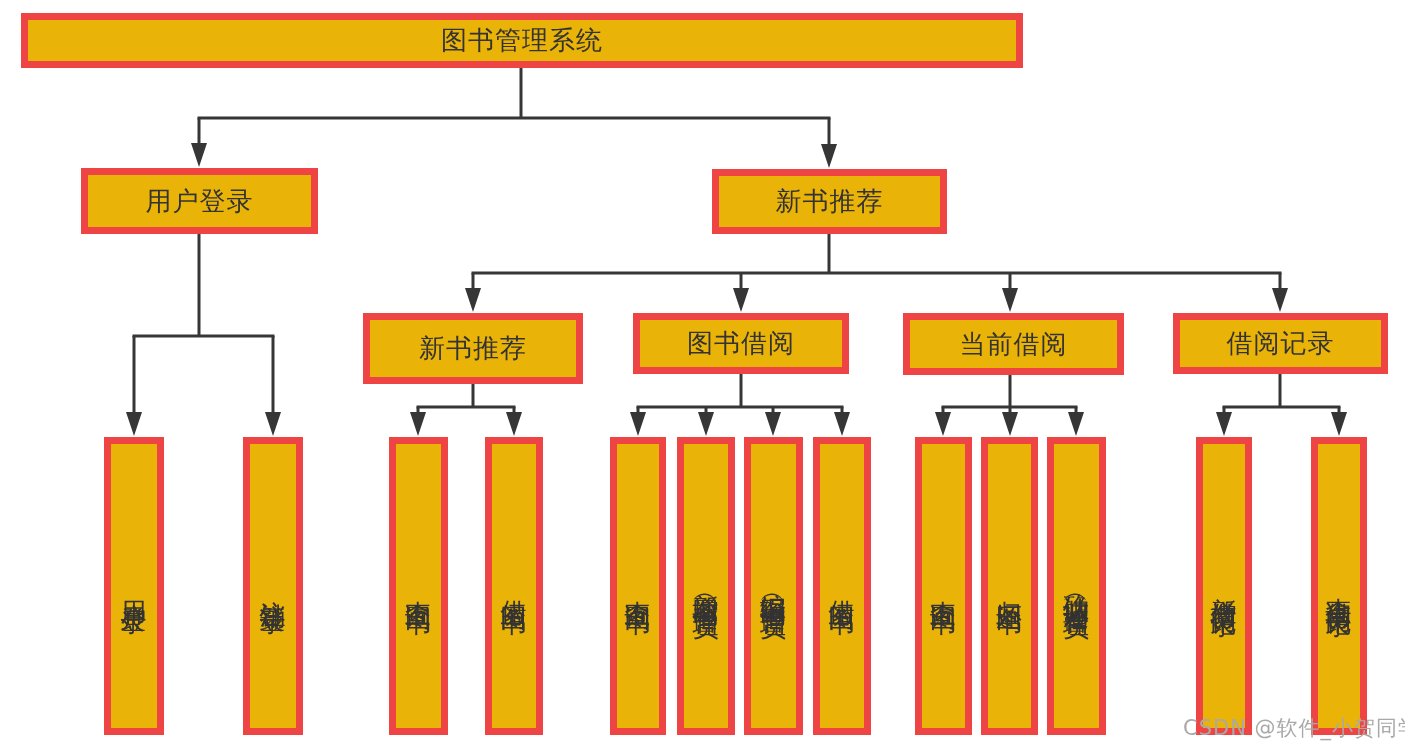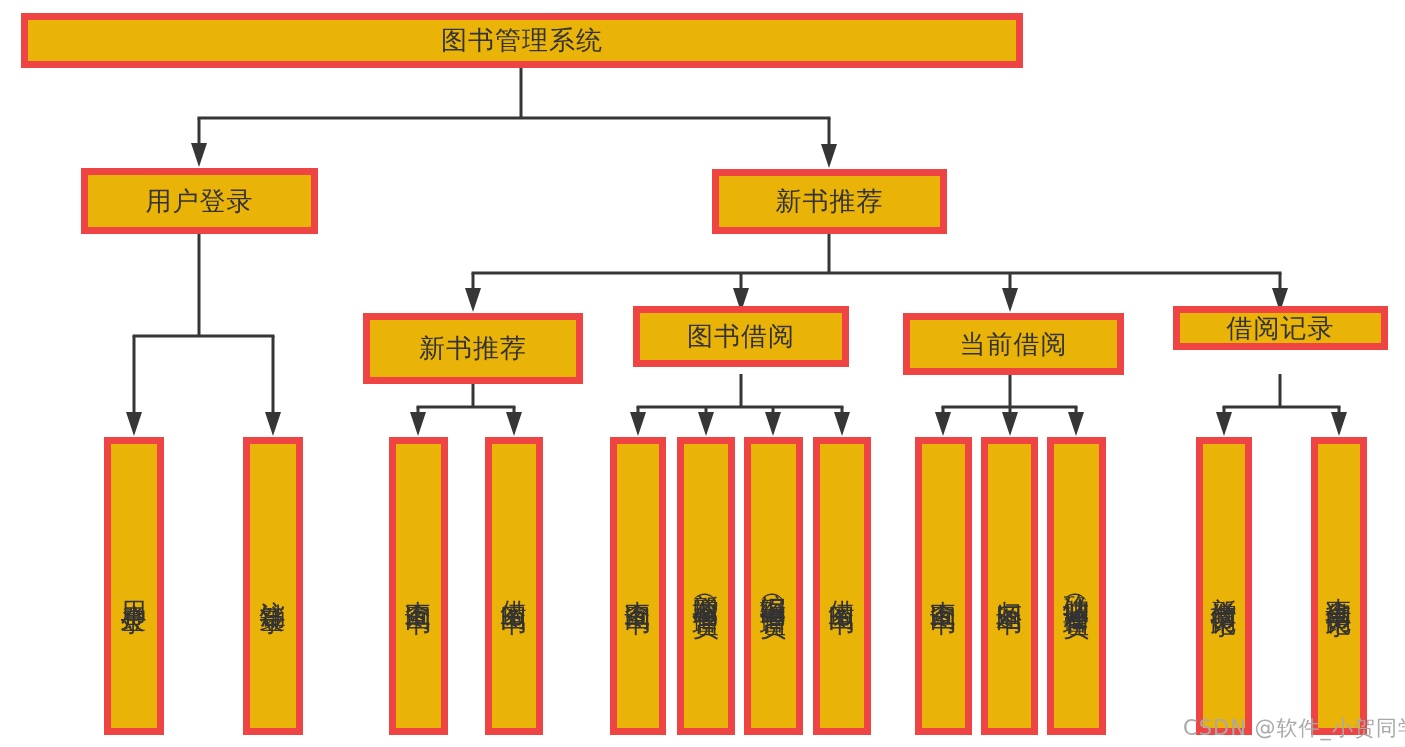--- a/index.html
+++ b/index.html
@@ -104,23 +104,23 @@
       <polygon points="1339,436 1331,412 1347,412"></polygon>
     </g>
   </svg>
 
   <div class="box hbox" style="left:21px;top:13px;width:1002px;height:55px">图书管理系统</div>
 
   <div class="box hbox" style="left:81px;top:168px;width:237px;height:66px">用户登录</div>
   <div class="box hbox" style="left:712px;top:169px;width:235px;height:65px">新书推荐</div>
 
   <div class="box hbox" style="left:363px;top:313px;width:220px;height:71px">新书推荐</div>
-  <div class="box hbox" style="left:633px;top:306px;width:216px;height:61px">图书借阅</div>
+  <div class="box hbox" style="left:633px;top:313px;width:216px;height:61px">图书借阅</div>
   <div class="box hbox" style="left:903px;top:313px;width:221px;height:62px">当前借阅</div>
-  <div class="box hbox" style="left:1173px;top:306px;width:215px;height:44px">借阅记录</div>
+  <div class="box hbox" style="left:1173px;top:313px;width:215px;height:61px">借阅记录</div>
 
   <div class="box vbox" style="left:104px;top:437px;width:60px;height:298px">用户登录</div>
   <div class="box vbox" style="left:243px;top:437px;width:60px;height:298px">注销登录</div>
 
   <div class="box vbox" style="left:389px;top:437px;width:59px;height:298px">查询图书</div>
   <div class="box vbox" style="left:485px;top:437px;width:58px;height:298px">借阅图书</div>
 
   <div class="box vbox" style="left:610px;top:437px;width:56px;height:298px">查询图书</div>
   <div class="box vbox" style="left:677px;top:437px;width:58px;height:298px">新增图书（管理员）</div>
   <div class="box vbox" style="left:744px;top:437px;width:59px;height:298px">编辑图书（管理员）</div>

